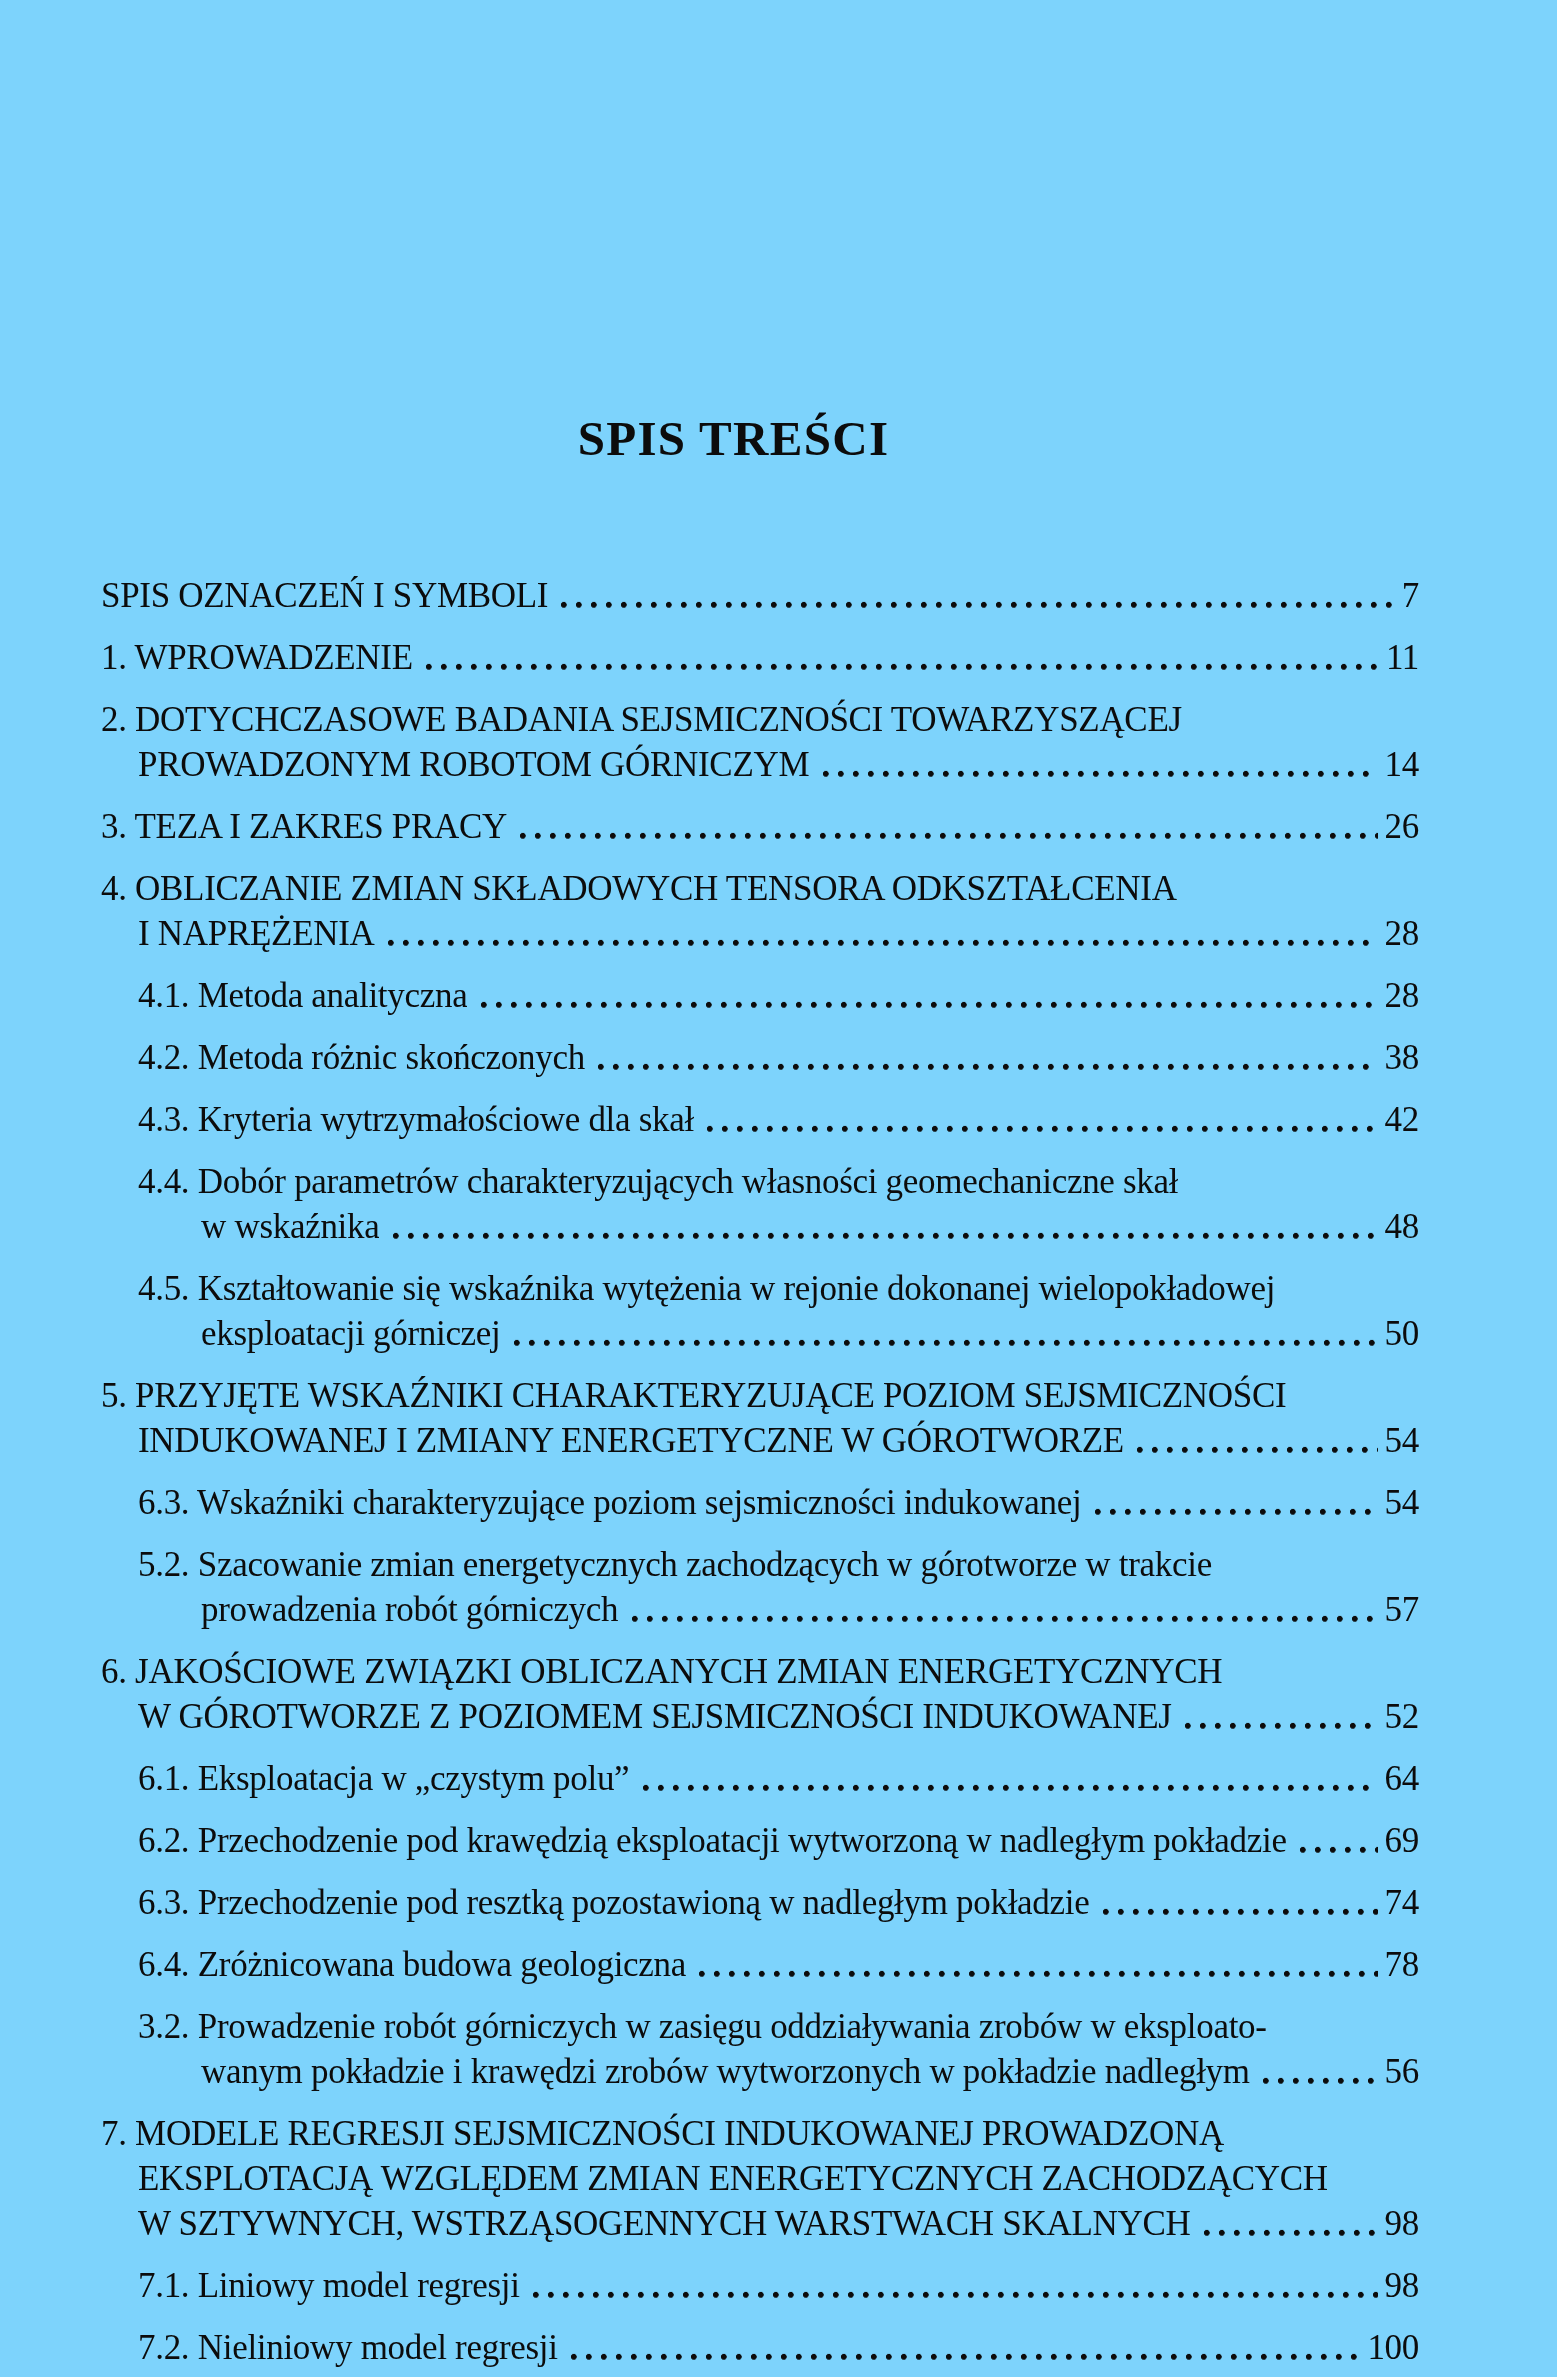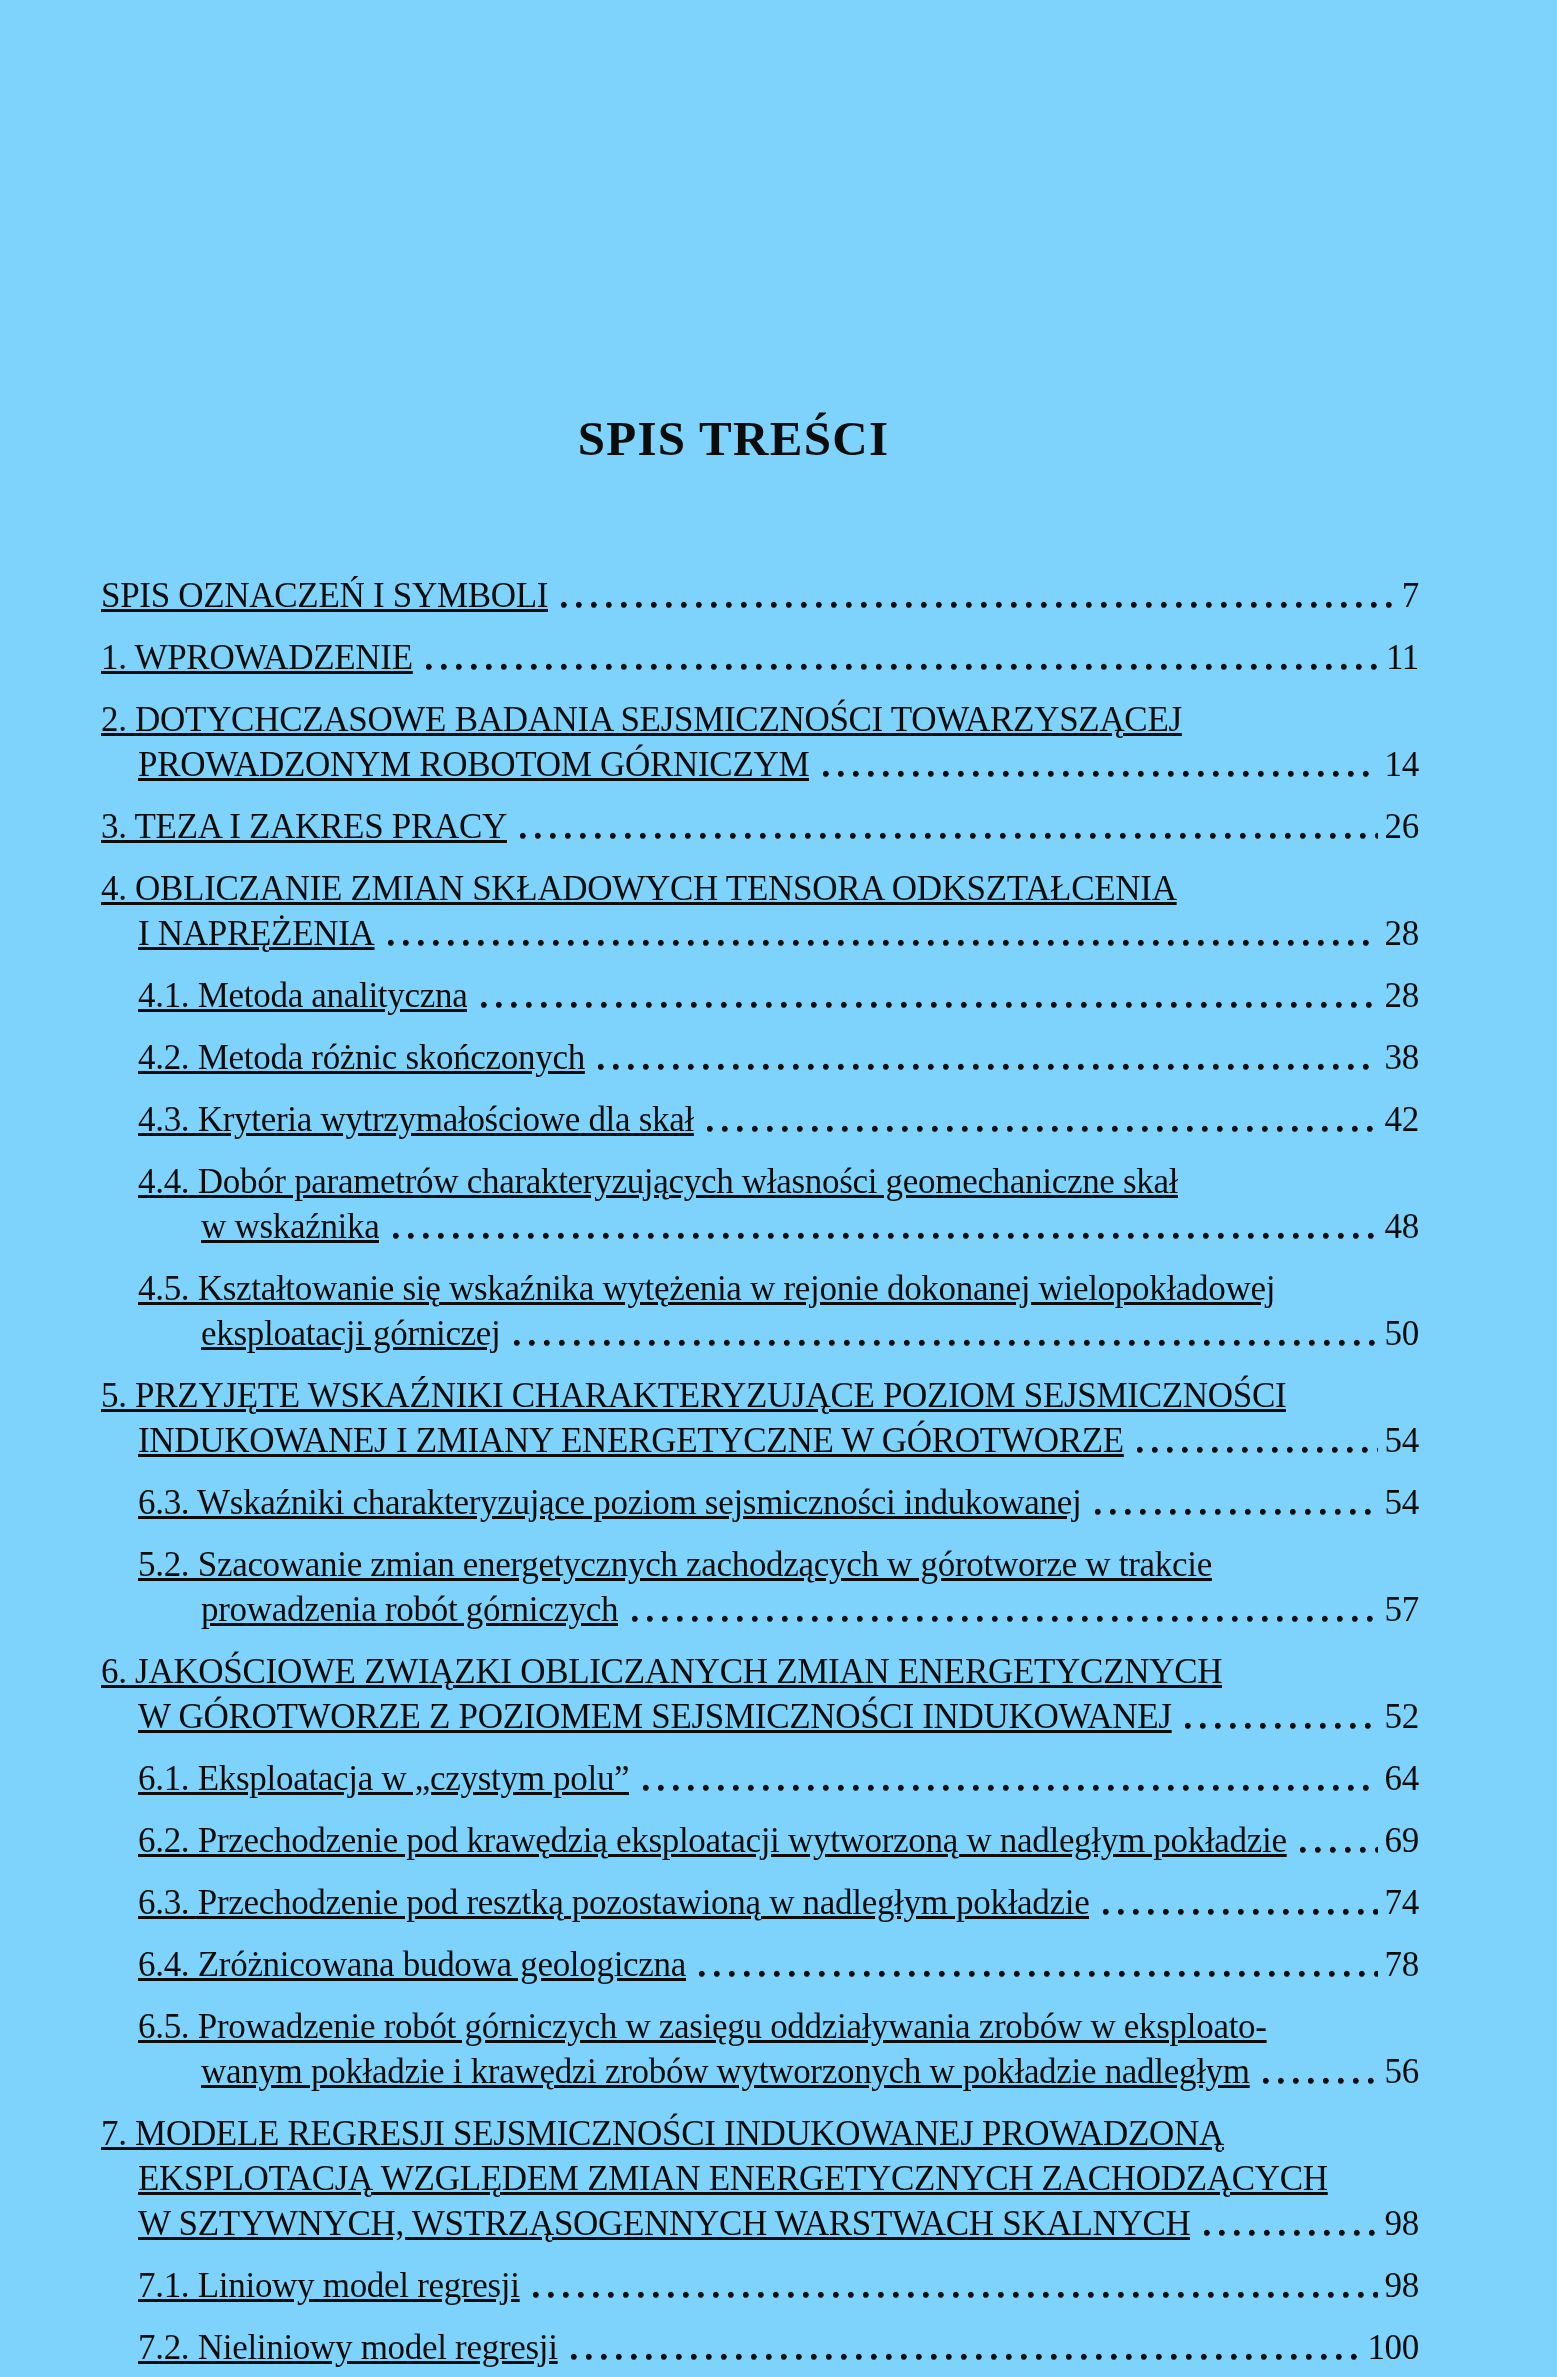--- a/index.html
+++ b/index.html
@@ -34,21 +34,21 @@
   .line {
     display: flex;
     align-items: flex-end;
     line-height: 45px;
     font-size: 35px;
     letter-spacing: -0.3px;
   }
   .indent-0 { padding-left: 0; }
   .indent-1 { padding-left: 37px; }
   .indent-2 { padding-left: 100px; }
-  .label { white-space: pre; flex: 0 1 auto; min-width: 0; overflow: hidden; text-decoration: underline; }
+  .label { white-space: pre; flex: 0 1 auto; min-width: 0; overflow: hidden; }
   .dots {
     flex: 1 1 0;
     min-width: 0;
     height: 11.6px;
     align-self: flex-end;
     margin: 0 6.5px 7.7px 10.3px;
     background-image: radial-gradient(circle at 5.8px 5.8px, #0c0c0c 2.6px, transparent 3.2px);
     background-size: 15px 11.6px;
     background-repeat: repeat-x;
   }
@@ -202,21 +202,21 @@
       </div>
       <div class="entry">
         <div class="line indent-1">
           <span class="label">6.4. Zróżnicowana budowa geologiczna</span>
           <span class="dots"></span>
           <span class="pageno">78</span>
         </div>
       </div>
       <div class="entry">
         <div class="line indent-1">
-          <span class="label">6.5. Prowadzenie robót górniczych w zasięgu oddziaływania zrobów w eksploato-</span>
+          <span class="label">3.2. Prowadzenie robót górniczych w zasięgu oddziaływania zrobów w eksploato-</span>
         </div>
         <div class="line indent-2">
           <span class="label">wanym pokładzie i krawędzi zrobów wytworzonych w pokładzie nadległym</span>
           <span class="dots"></span>
           <span class="pageno">56</span>
         </div>
       </div>
       <div class="entry">
         <div class="line indent-0">
           <span class="label">7. MODELE REGRESJI SEJSMICZNOŚCI INDUKOWANEJ PROWADZONĄ</span>

